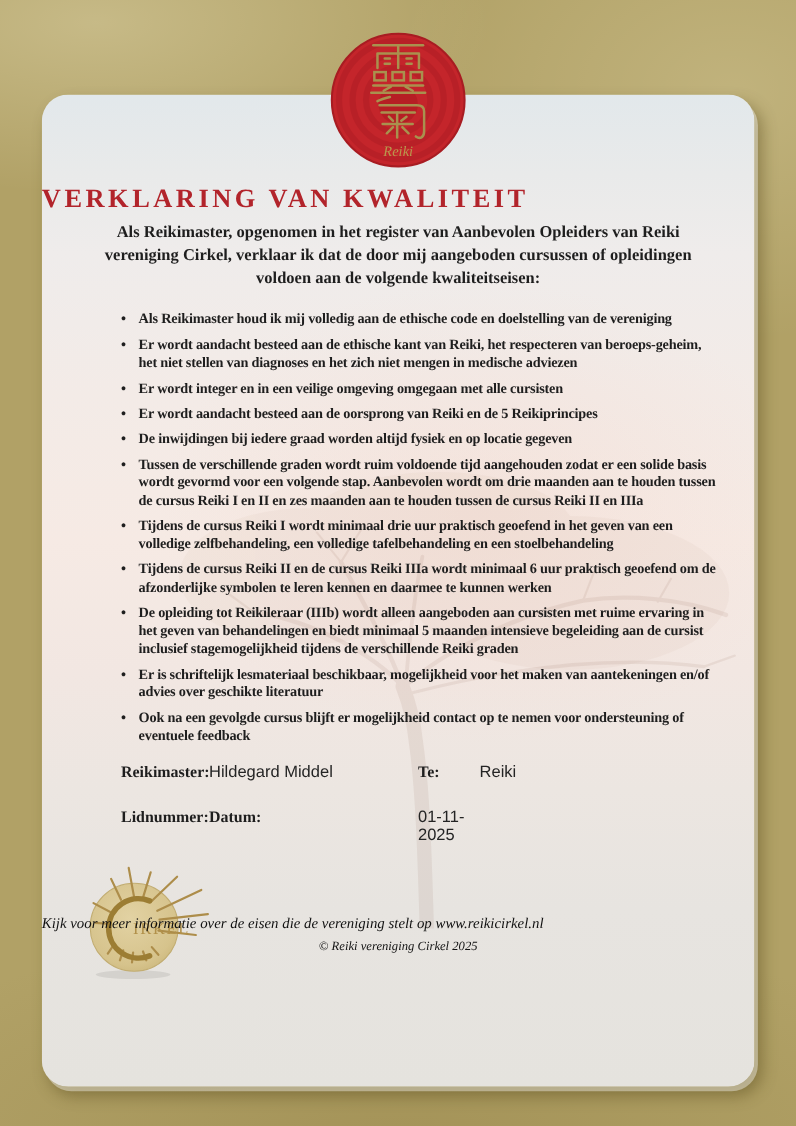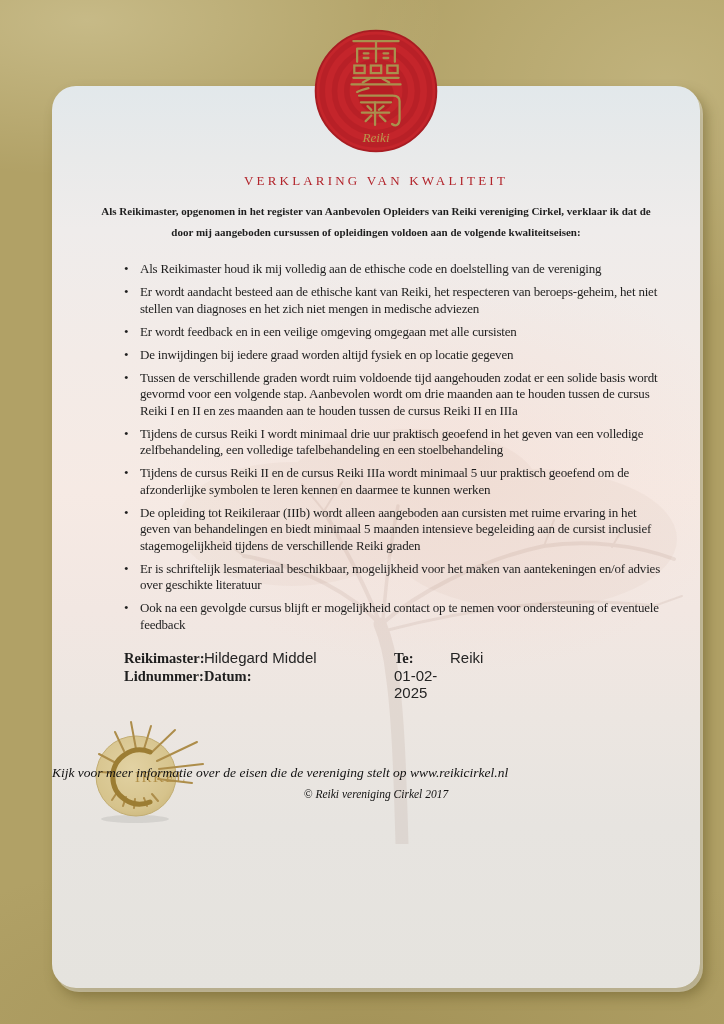--- a/index.html
+++ b/index.html
@@ -20,71 +20,70 @@
     width: 648px; height: 902px;
     border-radius: 24px;
     background:
       radial-gradient(ellipse 420px 300px at 62% 42%, rgba(243,210,197,.30), transparent 70%),
       linear-gradient(180deg,
         #e2e8eb 0%, #e9eaea 8%, #efeceb 16%, #f3ebe7 30%, #f6eae4 45%,
         #f2e7e2 58%, #ece6e1 70%, #e7e4e0 82%, #e5e3de 100%);
     box-shadow:
       3px 4px 0 rgba(255,255,255,.40),
       6px 8px 14px rgba(84,70,25,.45);
-    margin-left: 14px;
   }
   .tree {
     position: absolute;
     left: 100px; top: 258px;
     width: 560px; height: 500px;
     pointer-events: none;
   }
   .content { position: relative; width: 100%; height: 100%; padding-top: 84px; }
   .seal {
     position: absolute;
     top: -61px; left: 50%;
     transform: translateX(-50%);
     width: 132px; height: 132px;
   }
   .page-title {
-    text-align: center;
-    font-size: 13px;
-    font-weight: 400;
+    font-size: 24px;
+    font-weight: 700;
     letter-spacing: 3.2px;
     color: #b2242b;
     line-height: 22px;
   }
   .intro {
     margin: 9px auto 0;
     width: 572px;
     text-align: center;
     font-weight: 700;
-    font-size: 11px;
+    font-size: 15px;
     line-height: 21px;
     color: #1e1e1e;
   }
   ul.bullets {
     margin: 18px 0 0 72px;
     width: 544px;
     list-style: none;
     font-size: 13px;
     letter-spacing: -0.2px;
     line-height: 16.5px;
     color: #1e1e1e;
   }
-  ul.bullets li { position: relative; padding-left: 16px; margin-bottom: 6.5px; }
+  ul.bullets li { position: relative; padding-left: 16px; margin-bottom: 6.5px; font-weight: bold; }
   ul.bullets li::before {
     content: "•";
     position: absolute; left: 0; top: 0;
     font-size: 13px;
   }
   .fields {
     margin: 16px 0 0 72px;
     display: grid;
     grid-template-columns: 80px 190px 56px auto;
+    row-gap: 23px;
     align-items: baseline;
   }
   .field-label { font-weight: 700; font-size: 14.5px; color: #1e1e1e; }
   .field-value { font-family: Liberation Sans, sans-serif; font-size: 15px; color: #242424; }
   .register-line {
     margin-top: 23px;
     text-align: center;
     font-weight: 700;
     font-size: 14.5px;
     color: #1e1e1e;
@@ -167,39 +166,40 @@
       </svg>
     </div>
 
     <h1 class="page-title">VERKLARING VAN KWALITEIT</h1>
 
     <p class="intro">Als Reikimaster, opgenomen in het register van Aanbevolen Opleiders van Reiki vereniging Cirkel, verklaar ik dat de door mij aangeboden cursussen of opleidingen voldoen aan de volgende kwaliteitseisen:</p>
 
     <ul class="bullets">
       <li>Als Reikimaster houd ik mij volledig aan de ethische code en doelstelling van de vereniging</li>
       <li>Er wordt aandacht besteed aan de ethische kant van Reiki, het respecteren van beroeps-geheim, het niet stellen van diagnoses en het zich niet mengen in medische adviezen</li>
-      <li>Er wordt feedback en in een veilige omgeving omgegaan met alle cursisten</li>
+      <li>Er wordt integer en in een veilige omgeving omgegaan met alle cursisten</li>
+      <li>Er wordt aandacht besteed aan de oorsprong van Reiki en de 5 Reikiprincipes</li>
       <li>De inwijdingen bij iedere graad worden altijd fysiek en op locatie gegeven</li>
       <li>Tussen de verschillende graden wordt ruim voldoende tijd aangehouden zodat er een solide basis wordt gevormd voor een volgende stap. Aanbevolen wordt om drie maanden aan te houden tussen de cursus Reiki I en II en zes maanden aan te houden tussen de cursus Reiki II en IIIa</li>
       <li>Tijdens de cursus Reiki I wordt minimaal drie uur praktisch geoefend in het geven van een volledige zelfbehandeling, een volledige tafelbehandeling en een stoelbehandeling</li>
-      <li>Tijdens de cursus Reiki II en de cursus Reiki IIIa wordt minimaal 5 uur praktisch geoefend om de afzonderlijke symbolen te leren kennen en daarmee te kunnen werken</li>
+      <li>Tijdens de cursus Reiki II en de cursus Reiki IIIa wordt minimaal 6 uur praktisch geoefend om de afzonderlijke symbolen te leren kennen en daarmee te kunnen werken</li>
       <li>De opleiding tot Reikileraar (IIIb) wordt alleen aangeboden aan cursisten met ruime ervaring in het geven van behandelingen en biedt minimaal 5 maanden intensieve begeleiding aan de cursist inclusief stagemogelijkheid tijdens de verschillende Reiki graden</li>
       <li>Er is schriftelijk lesmateriaal beschikbaar, mogelijkheid voor het maken van aantekeningen en/of advies over geschikte literatuur</li>
       <li>Ook na een gevolgde cursus blijft er mogelijkheid contact op te nemen voor ondersteuning of eventuele feedback</li>
     </ul>
 
     <div class="fields">
       <span class="field-label">Reikimaster:</span>
       <span class="field-value">Hildegard Middel</span>
       <span class="field-label">Te:</span>
       <span class="field-value">Reiki</span>
 
       <span class="field-label">Lidnummer:</span>
       <span class="field-label">Datum:</span>
-      <span class="field-value">01-02-2025</span>
+      <span class="field-value">01-11-2025</span>
     </div>
 
 
     <div class="footer">
       <svg class="cirkel-logo" viewBox="0 0 132 106" aria-hidden="true">
         <defs>
           <radialGradient id="beige" cx="45%" cy="40%" r="70%">
             <stop offset="0%" stop-color="#e2d2a3"></stop>
             <stop offset="75%" stop-color="#d6c38c"></stop>
             <stop offset="100%" stop-color="#c9b478"></stop>
@@ -220,17 +220,17 @@
           <path d="M44 72 L38 81"></path>
           <path d="M52 78 L49 87"></path>
           <path d="M61 80 L60 89"></path>
           <path d="M70 79 L73 87"></path>
           <path d="M78 75 L84 82"></path>
         </g>
         <path d="M76 33 A27 27 0 1 0 76 83" fill="none" stroke="#9c7d33" stroke-width="5" stroke-linecap="round"></path>
         <text x="61" y="63" font-family="Liberation Serif, serif" font-size="15" letter-spacing="1.5" fill="#b2914a">IRKEL</text>
       </svg>
       <p class="footer-info">Kijk voor meer informatie over de eisen die de vereniging stelt op www.reikicirkel.nl</p>
-      <p class="footer-copy">© Reiki vereniging Cirkel 2017</p>
+      <p class="footer-copy">© Reiki vereniging Cirkel 2025</p>
     </div>
 
   </div>
 </div>
 
 </body></html>

